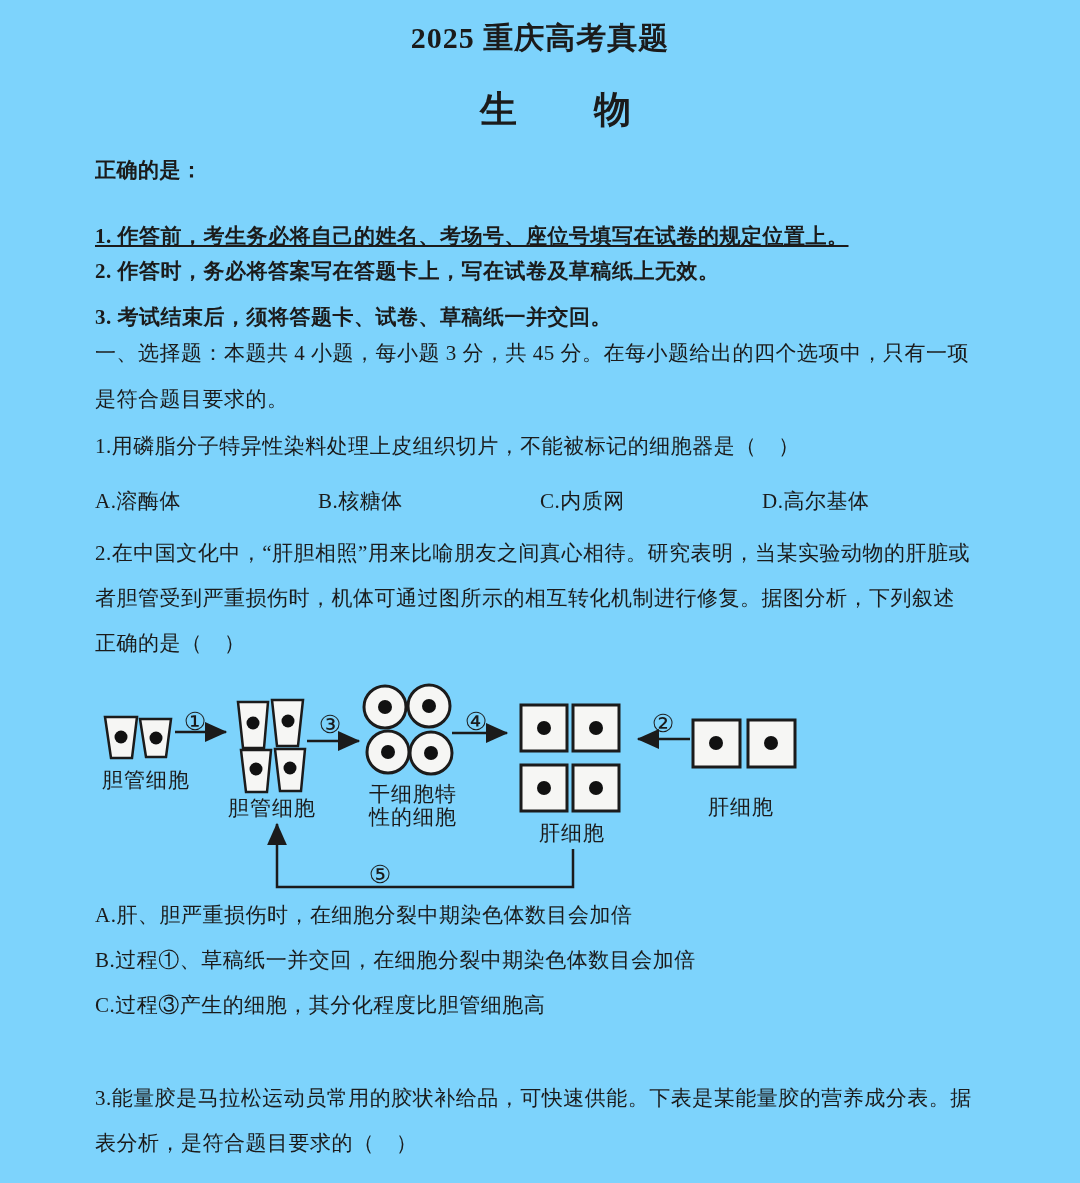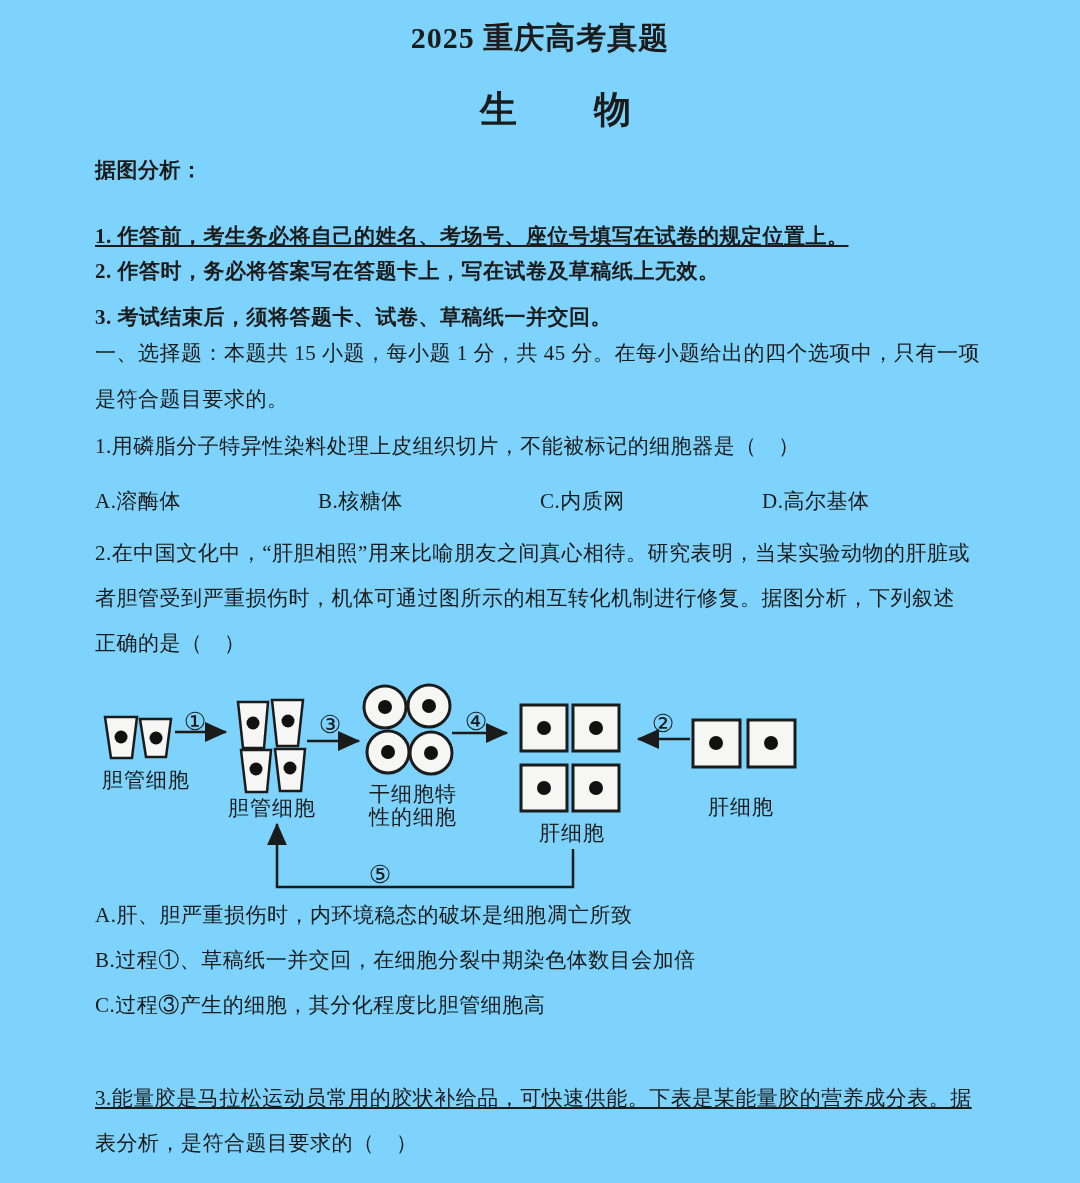--- a/index.html
+++ b/index.html
@@ -34,21 +34,21 @@
   .q1-b          { top: 488px; left: 318px; }
   .q1-c          { top: 488px; left: 540px; }
   .q1-d          { top: 488px; left: 762px; }
   .q2-l1         { top: 540px; left: 95px; }
   .q2-l2         { top: 585px; left: 95px; }
   .q2-l3         { top: 630px; left: 95px; }
   .q2-a          { top: 902px;  left: 95px; }
   .q2-b          { top: 947px;  left: 95px; }
   .q2-c          { top: 992px;  left: 95px; }
   .q2-d          { top: 1037px; left: 95px; }
-  .q3-l1         { top: 1085px; left: 95px; text-decoration: underline; }
+  .q3-l1         { top: 1085px; left: 95px; }
   .q3-l2         { top: 1130px; left: 95px; }
   .diagram-svg {
     position: absolute;
     top: 668px; left: 0;
     width: 1080px; height: 235px;
   }
   .cell-shape { fill: #f6f6f4; stroke: #1b1b1b; }
   .cell-dot   { fill: #111; stroke: none; }
   .dg-line    { stroke: #1b1b1b; stroke-width: 2.5; fill: none; }
   .dg-label   {
@@ -61,26 +61,26 @@
   }
 </style>
 </head>
 <body>
 
 <div class="page">
 
   <div class="line center bold exam-title">2025 重庆高考真题</div>
   <div class="line center bold subject-title">生　　物</div>
 
-  <div class="line bold notice-head">据图分析：</div>
+  <div class="line bold notice-head">正确的是：</div>
   <div class="line bold notice-1">1. 作答前，考生务必将自己的姓名、考场号、座位号填写在试卷的规定位置上。</div>
   <div class="line bold notice-2">2. 作答时，务必将答案写在答题卡上，写在试卷及草稿纸上无效。</div>
   <div class="line bold notice-3">3. 考试结束后，须将答题卡、试卷、草稿纸一并交回。</div>
 
-  <div class="line intro-1">一、选择题：本题共 15 小题，每小题 1 分，共 45 分。在每小题给出的四个选项中，只有一项</div>
+  <div class="line intro-1">一、选择题：本题共 4 小题，每小题 3 分，共 45 分。在每小题给出的四个选项中，只有一项</div>
   <div class="line intro-2">是符合题目要求的。</div>
 
   <div class="line q1-text">1.用磷脂分子特异性染料处理上皮组织切片，不能被标记的细胞器是（　）</div>
   <div class="line q1-a">A.溶酶体</div>
   <div class="line q1-b">B.核糖体</div>
   <div class="line q1-c">C.内质网</div>
   <div class="line q1-d">D.高尔基体</div>
 
   <div class="line q2-l1">2.在中国文化中，“肝胆相照”用来比喻朋友之间真心相待。研究表明，当某实验动物的肝脏或</div>
   <div class="line q2-l2">者胆管受到严重损伤时，机体可通过图所示的相互转化机制进行修复。据图分析，下列叙述</div>
@@ -155,20 +155,20 @@
       <circle class="cell-dot" cx="716" cy="75" r="7"></circle>
       <rect class="cell-shape" stroke-width="3" x="748" y="52" width="47" height="47"></rect>
       <circle class="cell-dot" cx="771" cy="75" r="7"></circle>
     </g>
     <text class="dg-label" x="741" y="146">肝细胞</text>
 
     <polyline class="dg-line" points="573,181 573,219 277,219 277,156" marker-end="url(#ah)"></polyline>
     <text class="dg-step" x="380" y="215">⑤</text>
   </svg>
 
-  <div class="line q2-a">A.肝、胆严重损伤时，内环境稳态的破坏是细胞凋亡所致</div>
+  <div class="line q2-a">A.肝、胆严重损伤时，在细胞分裂中期染色体数目会加倍</div>
   <div class="line q2-b">B.过程①、草稿纸一并交回，在细胞分裂中期染色体数目会加倍</div>
   <div class="line q2-c">C.过程③产生的细胞，其分化程度比胆管细胞高</div>
 
   <div class="line q3-l1">3.能量胶是马拉松运动员常用的胶状补给品，可快速供能。下表是某能量胶的营养成分表。据</div>
   <div class="line q3-l2">表分析，是符合题目要求的（　）</div>
 
 </div>
 
 </body></html>

